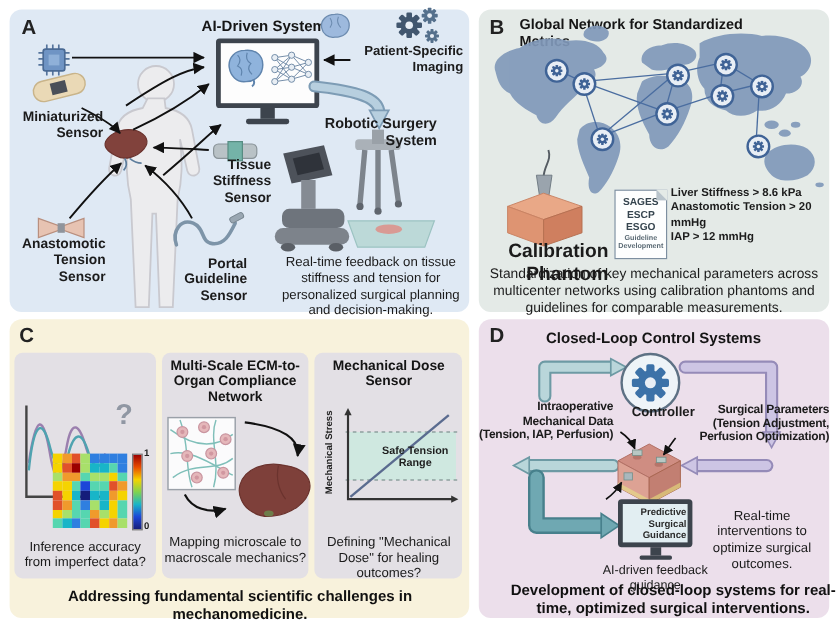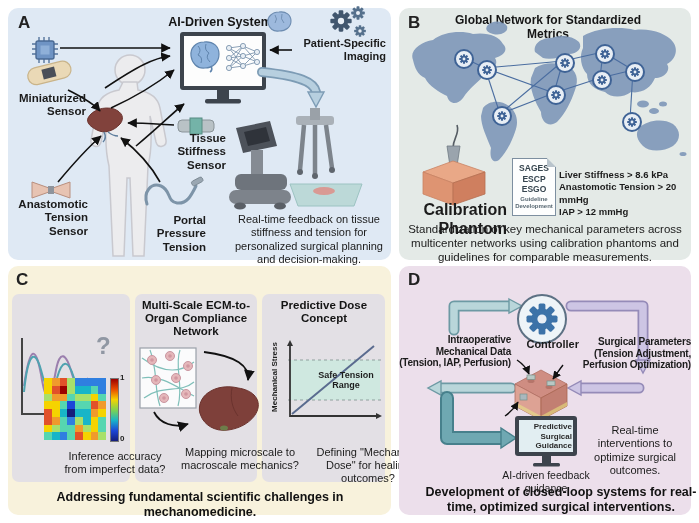--- a/index.html
+++ b/index.html
@@ -5,27 +5,27 @@
   html,body{margin:0;padding:0;background:#ffffff;}
   .fig{position:relative;width:699px;height:523px;background:#ffffff;
        font-family:"Liberation Sans","DejaVu Sans",sans-serif;overflow:hidden;}
   .panel{position:absolute;border-radius:10px;}
   .pA{left:8px;top:8px;width:383px;height:252px;background:#dfe9f4;}
   .pB{left:399px;top:8px;width:292px;height:252px;background:#e4eae7;}
   .pC{left:8px;top:266px;width:383px;height:249px;background:#f8f2dc;}
   .pD{left:399px;top:266px;width:292px;height:249px;background:#ecdfeb;}
   .abs{position:absolute;}
   .letter{position:absolute;font-size:17px;font-weight:700;color:#222;}
-  .title{position:absolute;font-weight:700;color:#151515;text-align:center;line-height:1.15;}
+  .title{position:absolute;font-weight:700;color:#151515;text-align:left;line-height:1.15;}
   .lbl{position:absolute;text-align:right;line-height:1.17;color:#1b1b1b;font-weight:600;}
   .cap{position:absolute;text-align:center;line-height:1.22;color:#1b1b1b;font-weight:500;}
   .boldcap{position:absolute;text-align:center;line-height:1.22;color:#111;font-weight:700;}
   .card{position:absolute;background:#e3e0e5;border-radius:7px;width:118px;height:188px;top:28px;}
   .cardtitle{position:absolute;font-size:11.5px;font-weight:700;color:#141414;text-align:center;line-height:1.14;}
-  .cardcap{position:absolute;font-size:11px;font-weight:500;color:#1b1b1b;text-align:center;line-height:1.18;margin-left:44px;}
+  .cardcap{position:absolute;font-size:11px;font-weight:500;color:#1b1b1b;text-align:center;line-height:1.18;}
   .heatmap{position:absolute;display:grid;grid-template-columns:repeat(8,1fr);grid-template-rows:repeat(8,1fr);
            width:62px;height:62px;}
   .cbar{position:absolute;width:7px;height:62px;
         background:linear-gradient(#9c0000,#e84c00,#f5d300,#7fd34f,#18b5c8,#1c46d8,#151d7a);
         border:0.5px solid #777;}
   .cbarlbl{position:absolute;font-size:8px;color:#222;font-weight:600;}
   .qmark{position:absolute;font-size:24px;font-weight:700;color:#9097a3;}
   .note{position:absolute;background:#fdfefe;border:1.5px solid #7d8fa0;width:42px;height:56px;
         text-align:center;}
   .note .orgs{font-size:8.5px;font-weight:600;color:#36454f;line-height:1.25;margin-top:4px;}
@@ -209,22 +209,23 @@
           <use href="#gearsym" width="14" height="14"></use>
         </svg></span>
     <span class="gearA" style="left:346px;top:16px">
       <svg width="12" height="12" style="color:#55708c">
           <use href="#gearsym" width="12" height="12"></use>
         </svg></span>
 
     <div class="lbl" style="left:6px;top:84px;width:72px;font-size:11.5px">Miniaturized Sensor</div>
     <div class="lbl" style="left:158px;top:124px;width:60px;font-size:11.5px">Tissue Stiffness Sensor</div>
     <div class="lbl" style="left:4px;top:190px;width:76px;font-size:11.5px">Anastomotic Tension Sensor</div>
-    <div class="lbl" style="left:136px;top:206px;width:62px;font-size:11.5px">Portal Pressure Tension</div>
+    <div class="lbl" style="left:136px;top:206px;width:62px;font-size:11.5px">Portal Guideline Sensor</div>
     <div class="lbl" style="left:278px;top:29px;width:100px;font-size:11px">Patient-Specific Imaging</div>
+    <div class="lbl" style="left:256px;top:88px;width:100px;font-size:12px;font-weight:700">Robotic Surgery System</div>
     <div class="cap" style="left:220px;top:205px;width:162px;font-size:11px">Real-time feedback on tissue stiffness and tension for personalized surgical planning and decision-making.</div>
   </div>
 
   <div class="panel pB">
     <div class="letter" style="left:9px;top:5px">B</div>
     <div class="title" style="left:34px;top:6px;width:230px;font-size:12px">Global Network for Standardized Metrics</div>
 
     <svg class="abs" width="292" height="252" style="left:0;top:0">
 
       <g fill="#8199ba" opacity="0.92">
@@ -316,39 +317,39 @@
     <div class="note" style="left:113px;top:150px">
       <div class="dogear"></div>
       <div class="orgs">
         <div>SAGES</div>
         <div>ESCP</div>
         <div>ESGO</div>
       </div>
       <div class="small">Guideline Development</div>
     </div>
 
-    <div class="abs" style="left:160px;top:161px;width:132px;font-size:9.5px;font-weight:600;color:#1c1c1c;line-height:1.3;text-align:left">
+    <div class="abs" style="left:160px;top:147px;width:132px;font-size:9.5px;font-weight:600;color:#1c1c1c;line-height:1.3;text-align:left">
       <div>Liver Stiffness &gt; 8.6 kPa</div>
       <div>Anastomotic Tension &gt; 20 mmHg</div>
       <div>IAP &gt; 12 mmHg</div>
     </div>
 
     <div class="lbl" style="left:2px;top:193px;width:106px;font-size:16px">Calibration Phantom</div>
     <div class="cap" style="left:8px;top:214px;width:276px;font-size:11.5px">Standardization of key mechanical parameters across multicenter networks using calibration phantoms and guidelines for comparable measurements.</div>
   </div>
 
   <div class="panel pC">
     <div class="letter" style="left:8px;top:4px">C</div>
 
     <div class="card" style="left:4px"></div>
     <div class="card" style="left:127px;width:122px"></div>
     <div class="card" style="left:254px;width:123px"></div>
 
     <div class="cardtitle" style="left:128px;top:33px;width:120px">Multi-Scale ECM-to-Organ Compliance Network</div>
-    <div class="cardtitle" style="left:256px;top:33px;width:120px">Predictive Dose Concept</div>
+    <div class="cardtitle" style="left:256px;top:33px;width:120px">Mechanical Dose Sensor</div>
 
     <svg class="abs" width="383" height="249" style="left:0;top:0">
       <defs>
         <marker id="ahC" markerWidth="7" markerHeight="7" refX="5.5" refY="3" orient="auto">
           <path d="M0,0 L6,3 L0,6 z" fill="#111"></path>
         </marker>
       </defs>
 
       <g>
         <path d="M 14,72 L 14,148 L 80,148" stroke="#444" stroke-width="2" fill="none"></path>
@@ -483,20 +484,21 @@
 
     <div class="cardcap" style="left:8px;top:184px;width:110px">Inference accuracy from imperfect data?</div>
     <div class="cardcap" style="left:128px;top:180px;width:120px">Mapping microscale to macroscale mechanics?</div>
     <div class="cardcap" style="left:258px;top:180px;width:116px">Defining "Mechanical Dose" for healing outcomes?</div>
 
     <div class="boldcap" style="left:32px;top:224px;width:320px;font-size:12.5px">Addressing fundamental scientific challenges in mechanomedicine.</div>
   </div>
 
   <div class="panel pD">
     <div class="letter" style="left:9px;top:4px">D</div>
+    <div class="title" style="left:56px;top:9px;width:180px;font-size:12.5px">Closed-Loop Control Systems</div>
 
     <svg class="abs" width="292" height="249" style="left:0;top:0">
       <defs>
         <marker id="ahD" markerWidth="7" markerHeight="7" refX="5.5" refY="3" orient="auto">
           <path d="M0,0 L6,3 L0,6 z" fill="#111"></path>
         </marker>
       </defs>
 
       <g>
         <path d="M 55,64 L 55,40 L 110,40" stroke="#6d9aa4" stroke-width="11" fill="none" stroke-linejoin="round" stroke-linecap="round"></path>

